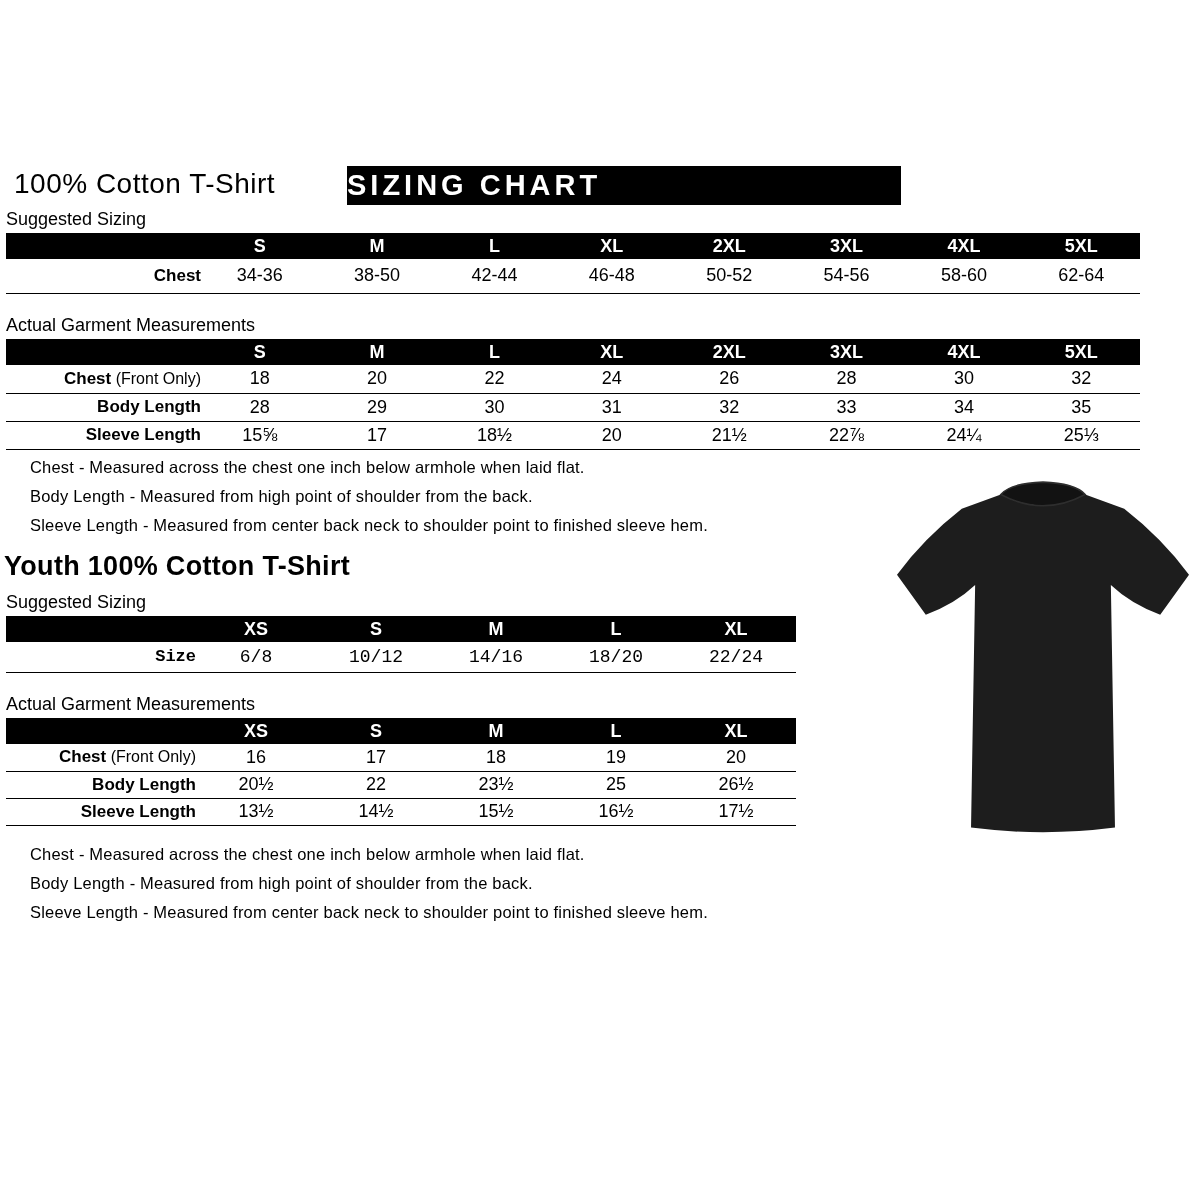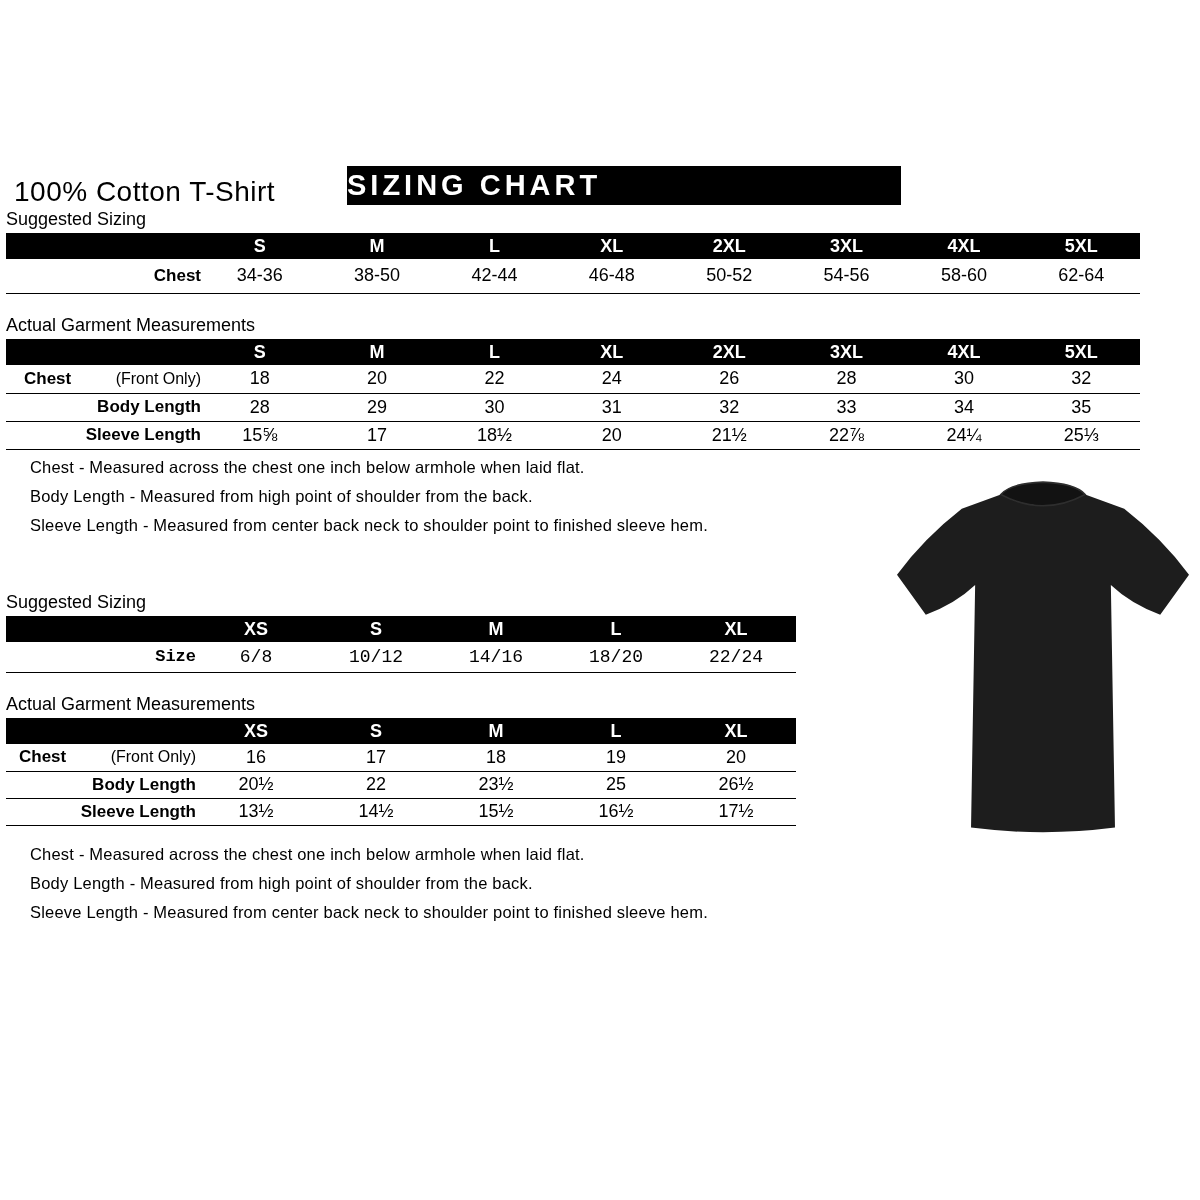--- a/index.html
+++ b/index.html
@@ -5,21 +5,21 @@
   * { margin:0; padding:0; box-sizing:border-box; }
   html,body { background:#fff; }
   body {
     width:1200px; height:1200px;
     font-family:"Liberation Sans","DejaVu Sans",sans-serif;
     color:#000;
   }
   .page { position:relative; width:1200px; height:1200px; background:#fff; overflow:hidden; }
 
   .adult-title {
-    position:absolute; left:14px; top:176px;
+    position:absolute; left:14px; top:168px;
     font-size:28px; font-weight:normal; letter-spacing:0.5px;
   }
   .banner {
     position:absolute; left:347px; top:166px; width:554px; height:39px;
     background:#000; color:#fff;
     font-weight:bold; font-size:29px; letter-spacing:4px;
     text-align:left; line-height:39px;
   }
   .youth-title {
     position:absolute; left:4px; top:551px;
@@ -44,21 +44,21 @@
     text-align:center; vertical-align:middle;
     font-size:18px; height:28px;
     border-bottom:1.5px solid #000;
   }
   table.sz tbody th.rowlabel {
     text-align:right; vertical-align:middle;
     padding-left:10px; font-size:17px;
     border-bottom:1.5px solid #000;
   }
   table.sz tbody th.rowlabel b { font-weight:bold; }
-  table.sz tbody th.rowlabel .sfx { font-weight:normal; font-size:16px;padding-left:40px; }
+  table.sz tbody th.rowlabel .sfx { font-weight:normal; font-size:16px; }
 
   table.tbl-a-sug { top:233px; width:1134px; }
   table.tbl-a-act { top:339px; width:1134px; }
   table.tbl-y-sug { top:616px; width:790px; }
   table.tbl-y-act { top:718px; width:790px; }
   table.tbl-a-sug th.corner, table.tbl-a-act th.corner { width:195px; }
   table.tbl-y-sug th.corner, table.tbl-y-act th.corner { width:190px; }
   table.tbl-a-sug tbody td, table.tbl-a-sug tbody th.rowlabel { height:34px; }
   table.tbl-y-sug tbody td, table.tbl-y-sug tbody th.rowlabel { height:30px;font-family:Liberation Mono, monospace; }
   table.tbl-y-act tbody td, table.tbl-y-act tbody th.rowlabel { height:27px; }
@@ -160,20 +160,21 @@
         </tr>
       </tbody>
     </table>
 
   <div class="notes notes-adult">
     <p>Chest - Measured across the chest one inch below armhole when laid flat.</p>
     <p>Body Length - Measured from high point of shoulder from the back.</p>
     <p>Sleeve Length - Measured from center back neck to shoulder point to finished sleeve hem.</p>
   </div>
 
+  <h2 class="youth-title">Youth 100% Cotton T-Shirt</h2>
 
   <div class="sec-label lbl-y-sug">Suggested Sizing</div>
   <table class="sz tbl-y-sug">
       <thead>
         <tr>
           <th class="corner"></th>
           <th>XS</th>
           <th>S</th>
           <th>M</th>
           <th>L</th>

